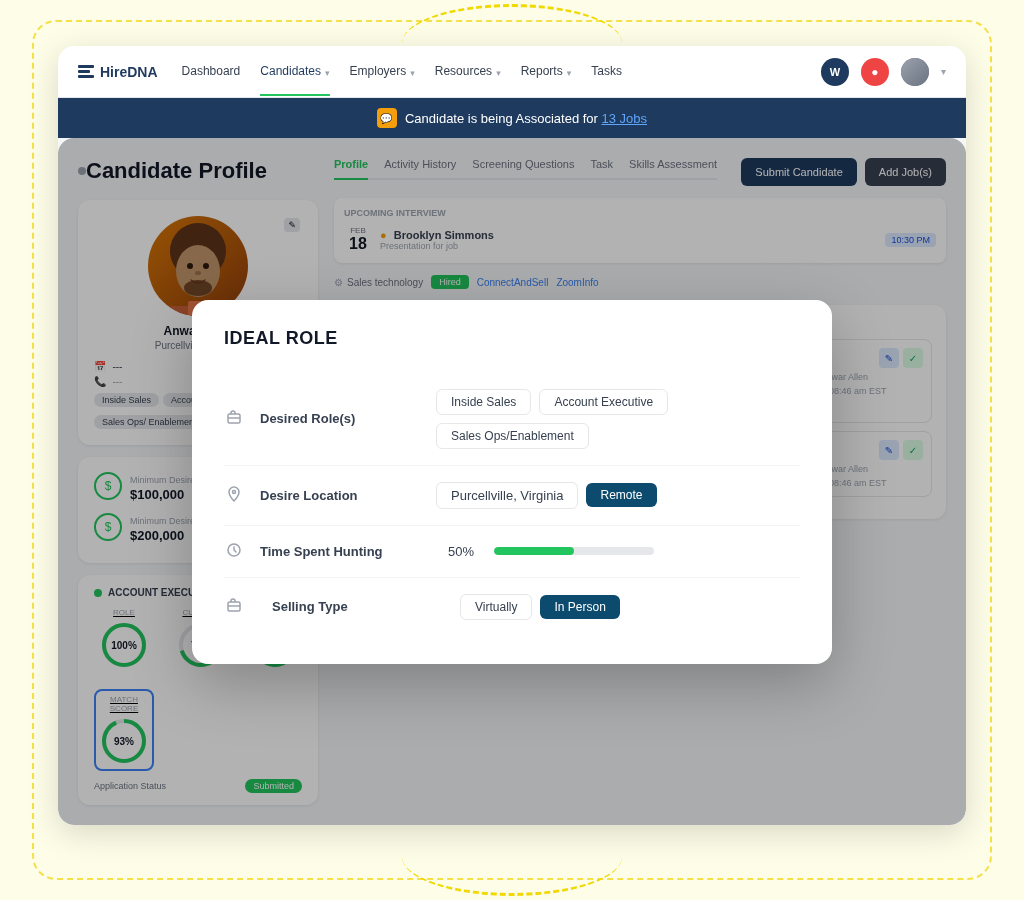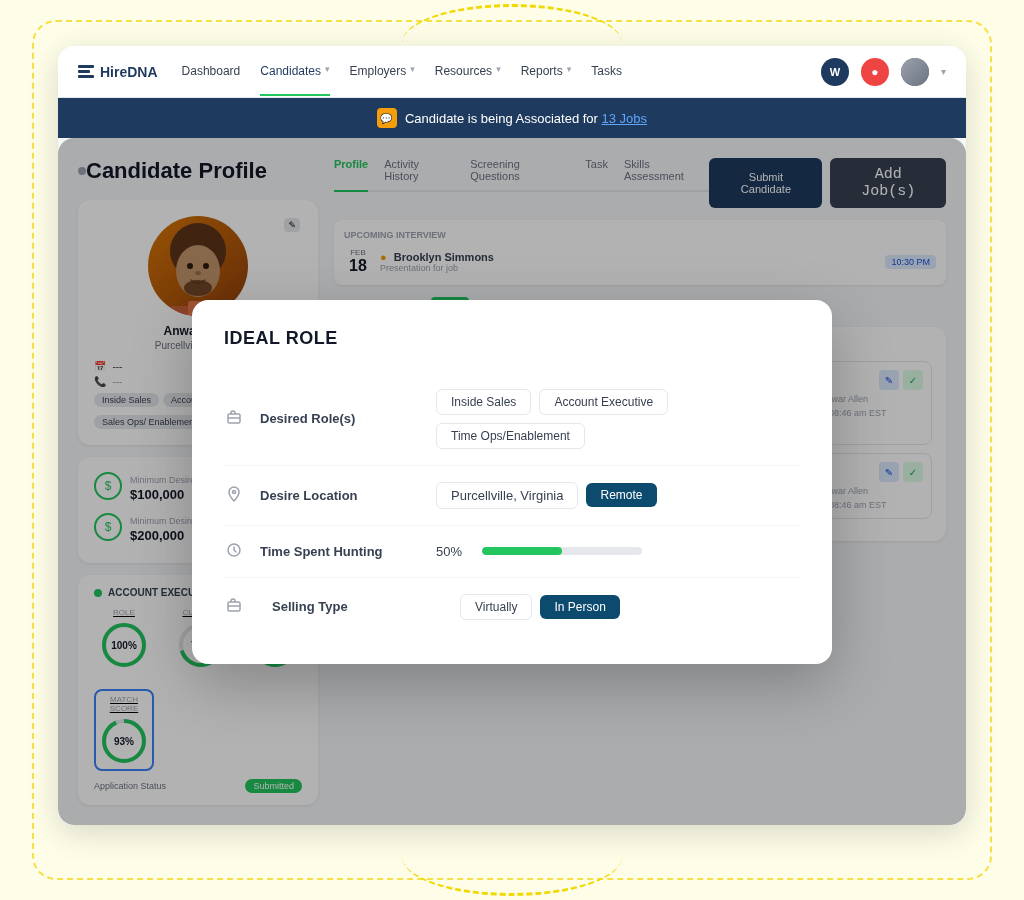--- a/index.html
+++ b/index.html
@@ -91,21 +91,21 @@
       display: flex;
       align-items: center;
       gap: 20px;
       flex: 1;
     }
     .nav-item {
       font-size: 12px;
       color: #374151;
       cursor: pointer;
       display: flex;
-      align-items: flex-start;
+      align-items: flex-end;
       gap: 4px;
       padding: 16px 0;
       border-bottom: 2px solid transparent;
     }
     .nav-item.active { border-bottom-color: #22c55e; color: #1e3a5f; font-weight: 500; }
     .nav-item .chevron { font-size: 9px; color: #9ca3af; }
     .nav-right {
       display: flex;
       align-items: center;
       gap: 12px;
@@ -379,24 +379,23 @@
       font-size: 11px;
       cursor: pointer;
       font-weight: 500;
     }
     .btn-add-job {
       background: #374151;
       color: white;
       border: none;
       border-radius: 6px;
       padding: 8px 14px;
-      font-size: 15px;
+      font-size: 11px;
       cursor: pointer;
       font-weight: 500;
-      font-family: Liberation Mono, monospace;
     }
 
     .interview-card {
       background: white;
       border-radius: 8px;
       padding: 10px;
       margin-bottom: 12px;
       box-shadow: 0 1px 3px rgba(0,0,0,0.08);
     }
     .interview-title {
@@ -560,20 +559,21 @@
 
     .progress-container {
       display: flex;
       align-items: center;
       gap: 10px;
     }
     .progress-pct {
       font-size: 13px;
       color: #374151;
       min-width: 36px;
+      margin-left: 12px;
     }
     .progress-bar-bg {
       width: 160px;
       height: 8px;
       background: #e5e7eb;
       border-radius: 4px;
       overflow: hidden;
     }
     .progress-bar-fill {
       height: 100%;
@@ -965,21 +965,21 @@
               <svg width="16" height="16" viewBox="0 0 16 16" fill="none">
                 <rect x="2" y="5" width="12" height="9" rx="1.5" stroke="#9ca3af" stroke-width="1.5"></rect>
                 <path d="M5 5V4a2 2 0 0 1 4 0v1" stroke="#9ca3af" stroke-width="1.5"></path>
                 <line x1="2" y1="9" x2="14" y2="9" stroke="#9ca3af" stroke-width="1.5"></line>
               </svg>
             </div>
             <div class="modal-row-label">Desired Role(s)</div>
             <div class="modal-row-value">
               <span class="value-tag">Inside Sales</span>
               <span class="value-tag">Account Executive</span>
-              <span class="value-tag">Time Ops/Enablement</span>
+              <span class="value-tag">Sales Ops/Enablement</span>
             </div>
           </div>
 
           <div class="modal-row">
             <div class="modal-row-icon">
               <svg width="14" height="16" viewBox="0 0 14 16" fill="none">
                 <path d="M7 1C4.24 1 2 3.24 2 6c0 3.75 5 9 5 9s5-5.25 5-9c0-2.76-2.24-5-5-5z" stroke="#9ca3af" stroke-width="1.5"></path>
                 <circle cx="7" cy="6" r="1.5" stroke="#9ca3af" stroke-width="1.5"></circle>
               </svg>
             </div>

